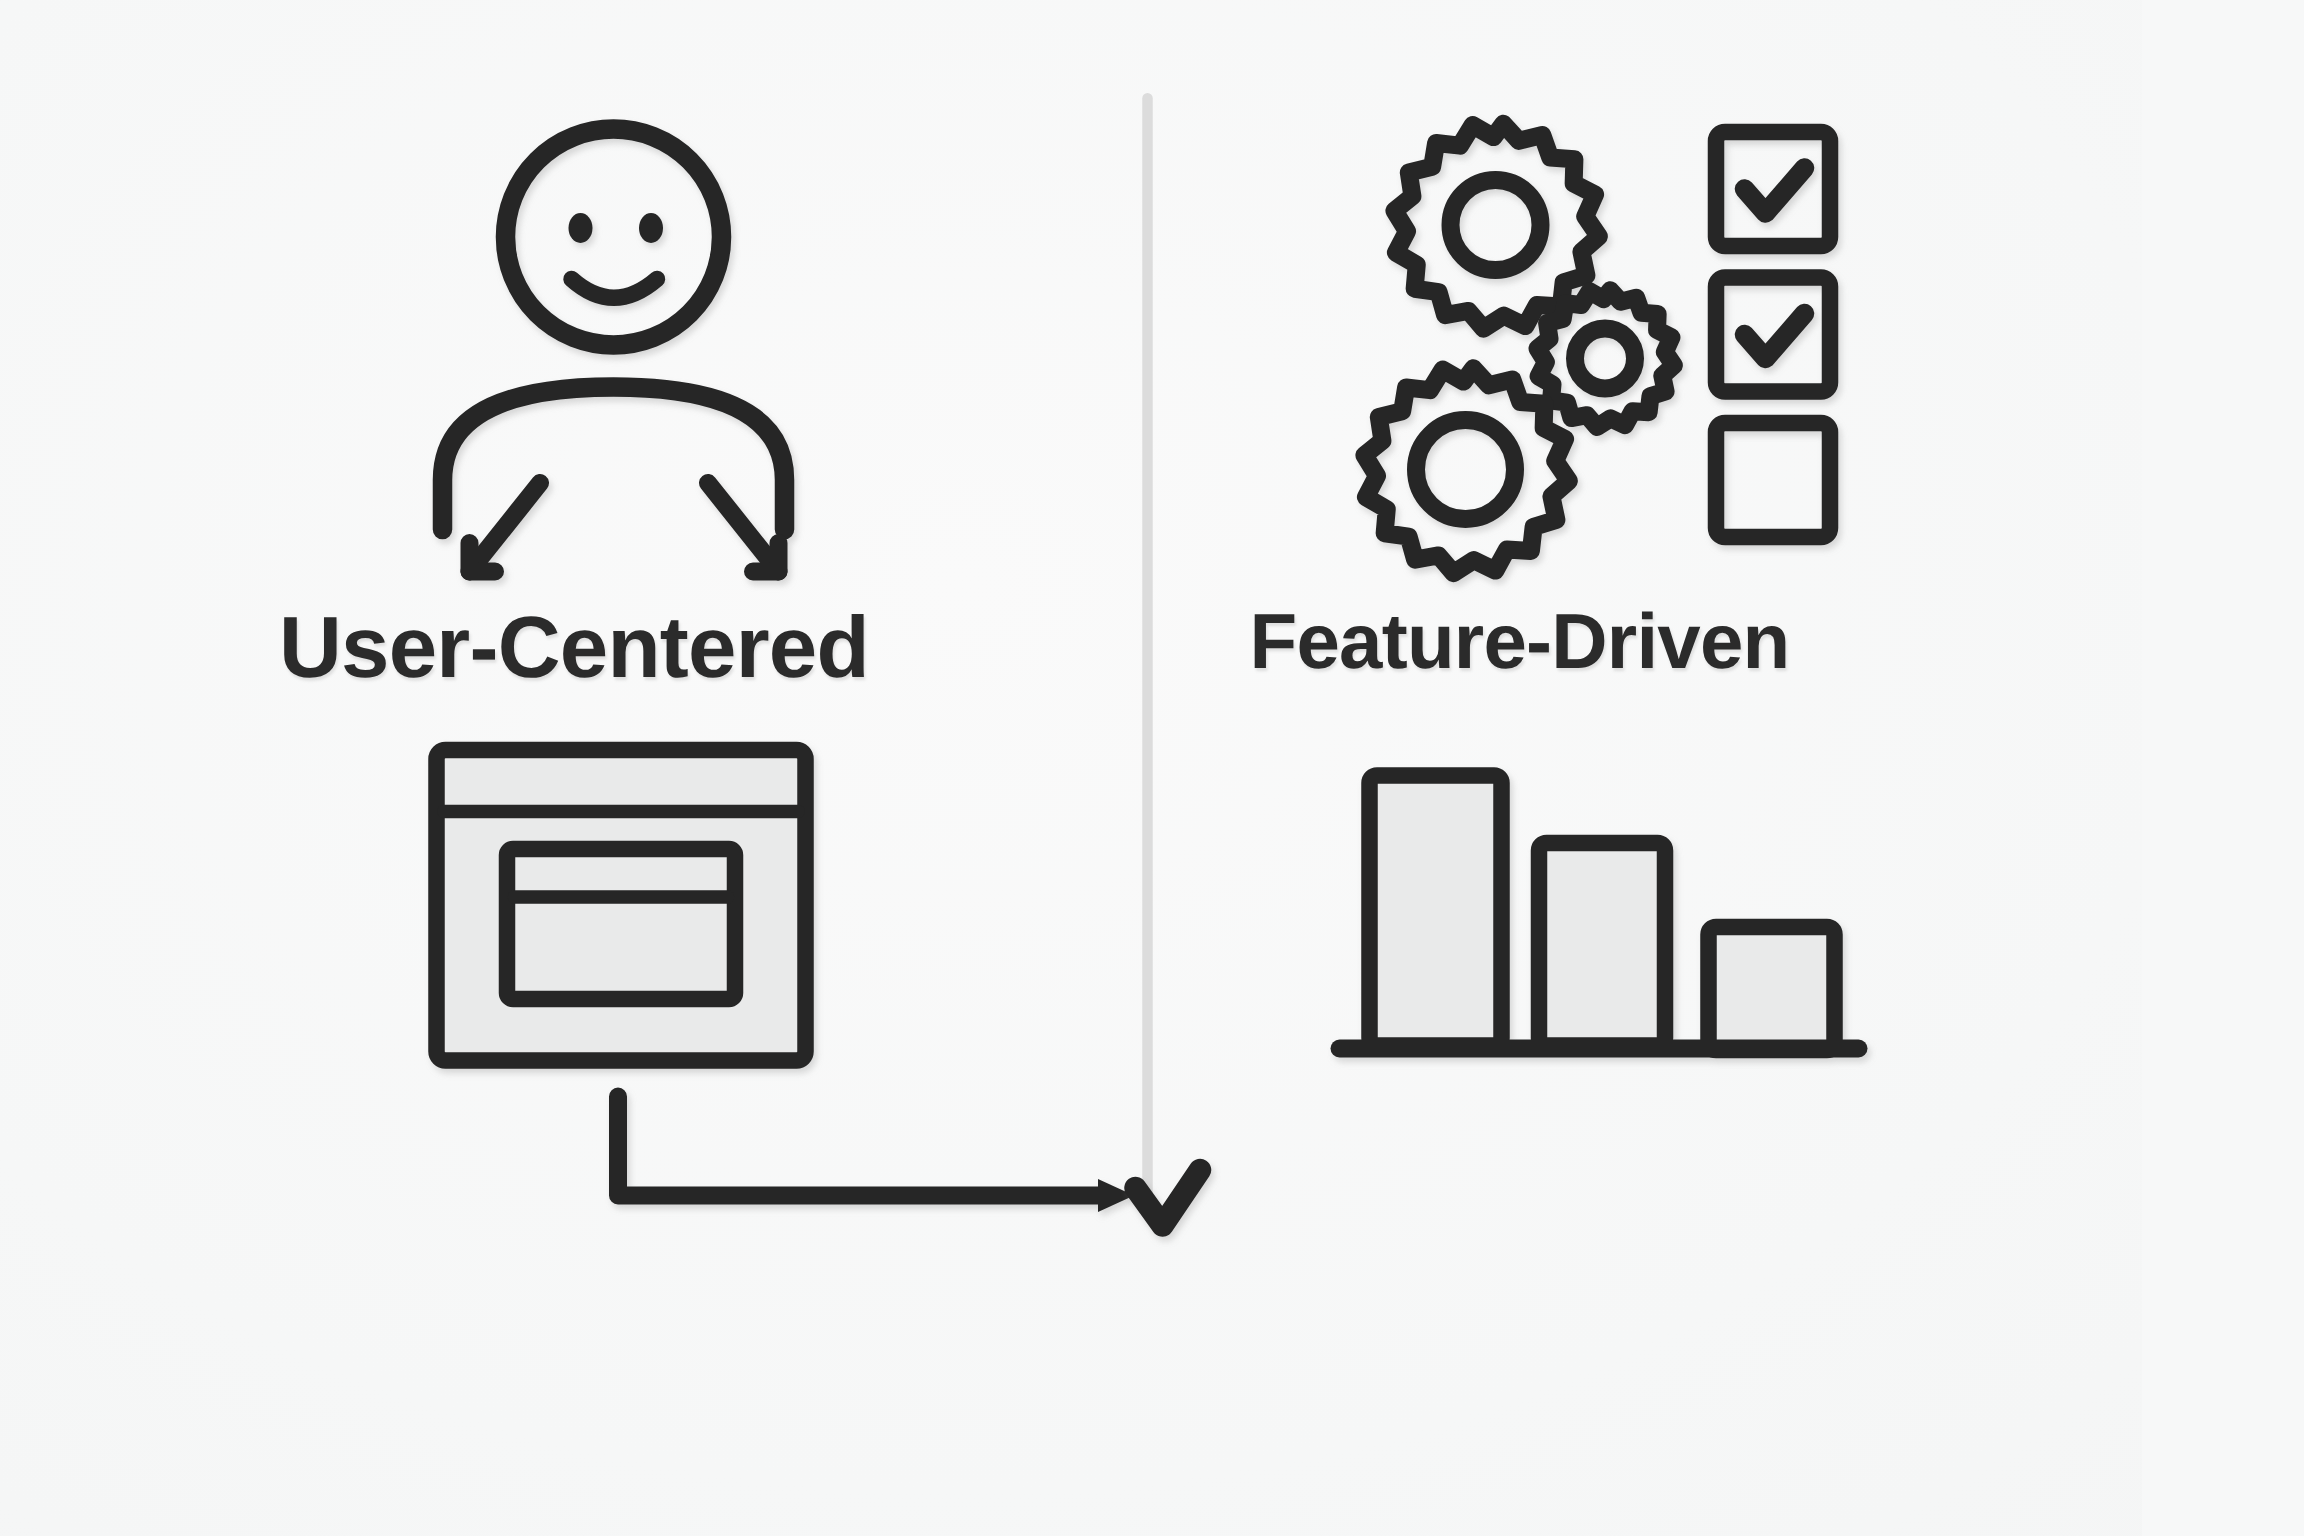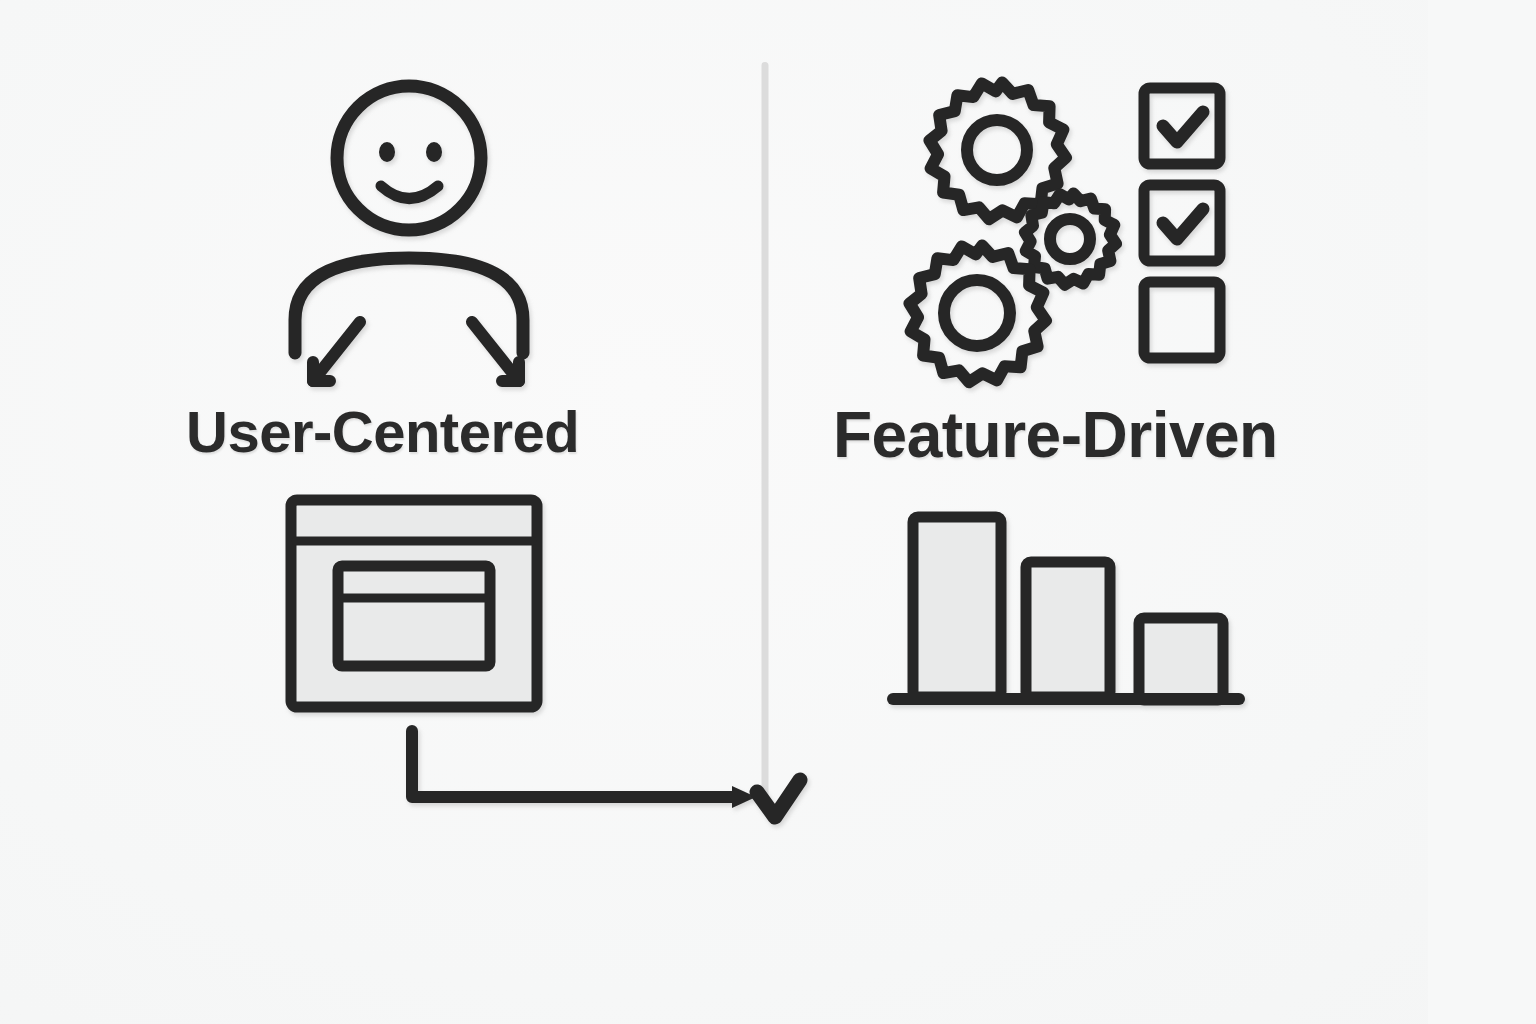--- a/index.html
+++ b/index.html
@@ -23,21 +23,21 @@
   .label {
     position: absolute;
     font-weight: 700;
     color: #2b2b2b;
     letter-spacing: -0.5px;
     white-space: nowrap;
     text-shadow: 1px 2px 2px rgba(120,120,120,0.20);
     user-select: none;
   }
   #label-left  { left: 186px; top: 398px; font-size: 58px; }
-  #label-right { left: 833px; top: 398px; font-size: 64px; }
+  #label-right { left: 833px; top: 398px; font-size: 52px; }
   #label-bottom{ left: 477px; top: 845px; font-size: 60px; }
 
   .svg-layer {
     position: absolute;
     left: 0; top: 0;
     width: 1536px;
     height: 1024px;
   }
   .ink { stroke: #262626; fill: none; stroke-linecap: round; stroke-linejoin: round; }
   .ink-fill { fill: #262626; stroke: none; }

